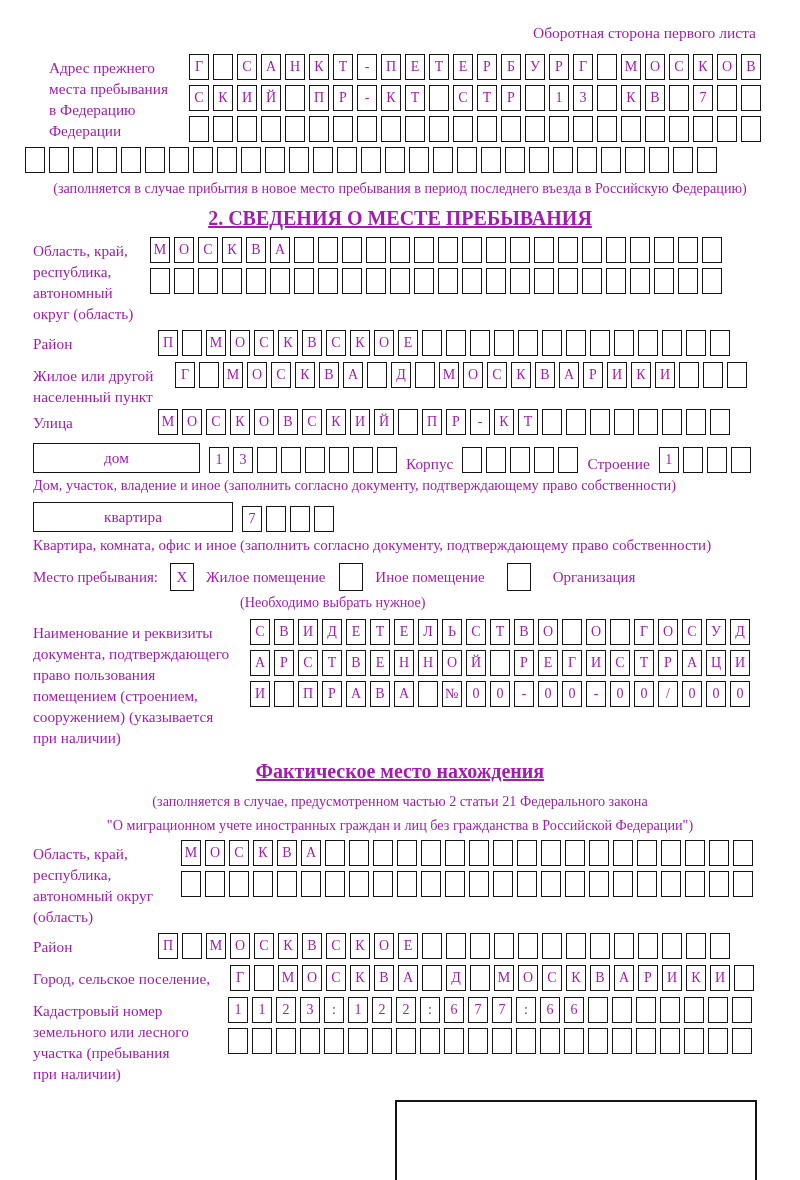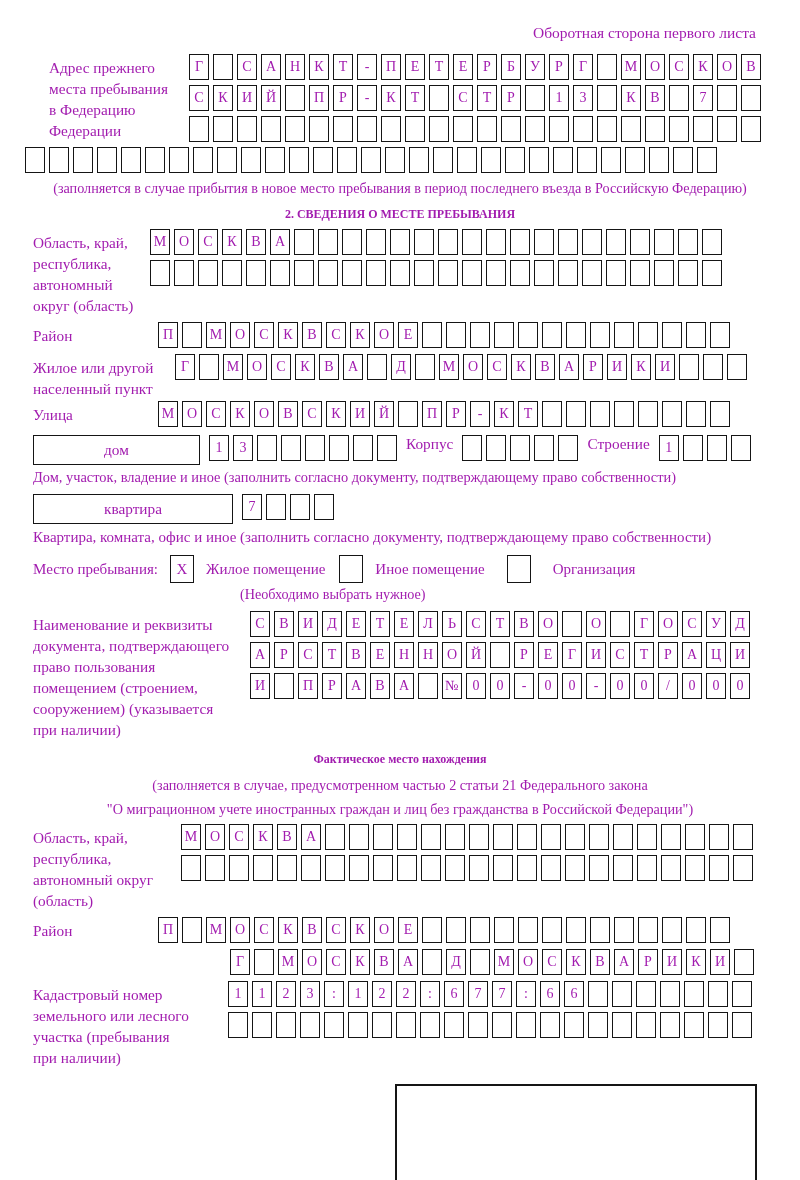--- a/index.html
+++ b/index.html
@@ -17,26 +17,26 @@
     font-size:14px;flex-shrink:0;background:#fff;
   }
   .grid-col{display:flex;flex-direction:column;gap:5px;}
   
   .frow{display:flex;align-items:flex-start;margin:6px 0 0 33px;}
   .flabel{font-size:15.3px;line-height:21px;flex-shrink:0;padding-top:3px;}
   .w117{width:117px}.w125{width:125px}.w142{width:142px}
   .w148{width:148px}.w140{width:140px}.w197{width:197px}.w195{width:195px}.w217{width:217px}
   .full-row{margin:5px 0 0 25px;}
   .cap{text-align:center;font-size:14.2px;margin-top:5px;line-height:20px;}
-  .sec-title{text-align:center;font-weight:bold;font-size:12px;margin:9px 0 7px;}
+  .sec-title{text-align:center;font-weight:bold;font-size:20px;margin:9px 0 7px;text-decoration:underline;}
   .wide-box{
     border:1.6px solid #151515;height:30px;box-sizing:border-box;background:#fff;
     display:flex;align-items:center;justify-content:center;font-size:15.3px;flex-shrink:0;
   }
-  .dom-row{display:flex;align-items:flex-start;margin:8px 0 0 33px;}
+  .dom-row{display:flex;align-items:flex-end;margin:8px 0 0 33px;}
   .inline-lab{font-size:15.3px;margin:0 9px;flex-shrink:0;}
   .checkbox{
     width:24px;height:28px;box-sizing:border-box;border:1.6px solid #151515;
     display:flex;align-items:center;justify-content:center;font-size:15px;flex-shrink:0;background:#fff;
   }
   .mesto-row{display:flex;align-items:center;margin:9px 0 0 33px;}
   .mesto-row .opt-label{margin:0 14px 0 12px;}
   .mesto-note{margin:3px 0 0 240px;font-size:14.2px;}
   .fact-cap{text-align:center;font-size:14.2px;line-height:22px;margin-top:2px;}
   .stamp-box{
@@ -556,20 +556,21 @@
         <span class="cell"></span>
         <span class="cell"></span>
         <span class="cell"></span>
         <span class="cell"></span>
         <span class="cell"></span>
       </div>
   </div>
 
   <div class="frow">
     <div class="flabel w197">
+      <div>Город, сельское поселение,</div>
     </div>
     <div class="cells">
         <span class="cell">Г</span>
         <span class="cell"></span>
         <span class="cell">М</span>
         <span class="cell">О</span>
         <span class="cell">С</span>
         <span class="cell">К</span>
         <span class="cell">В</span>
         <span class="cell">А</span>

